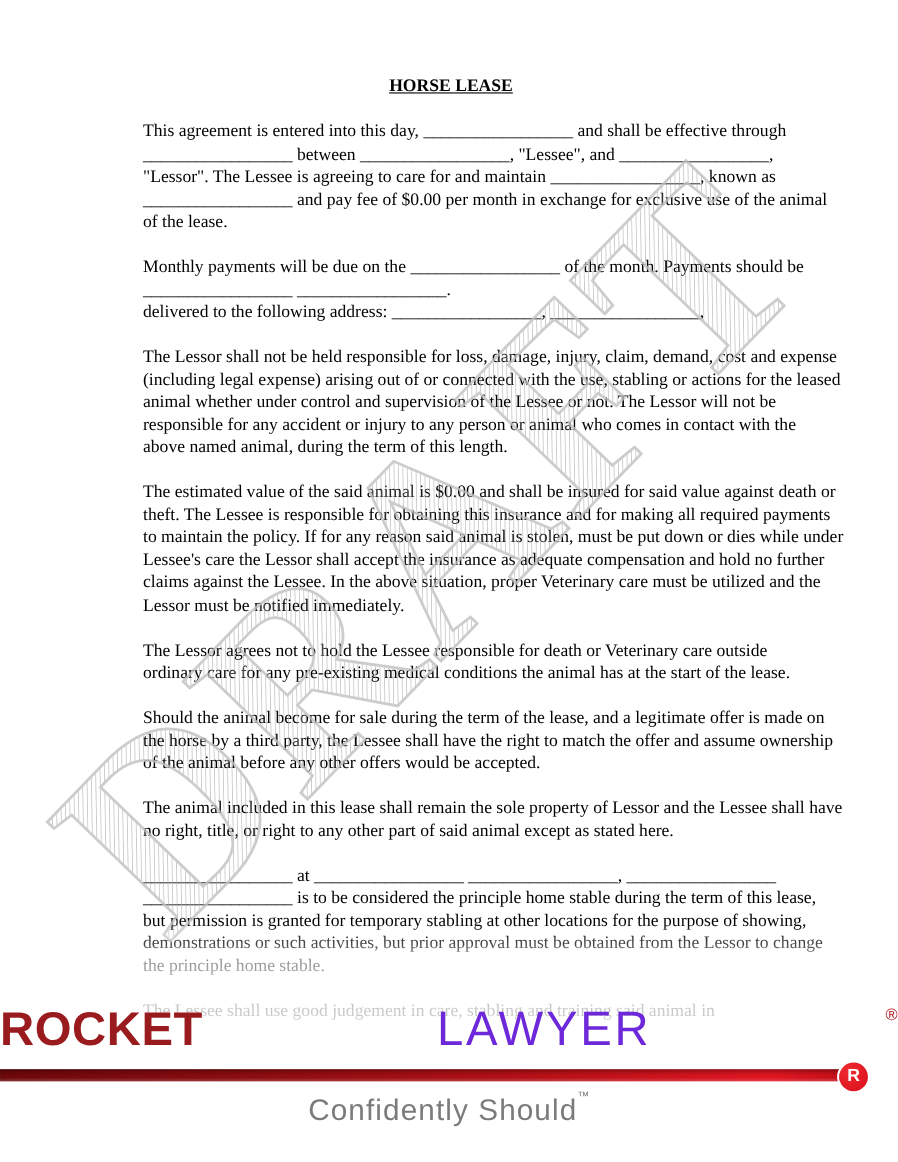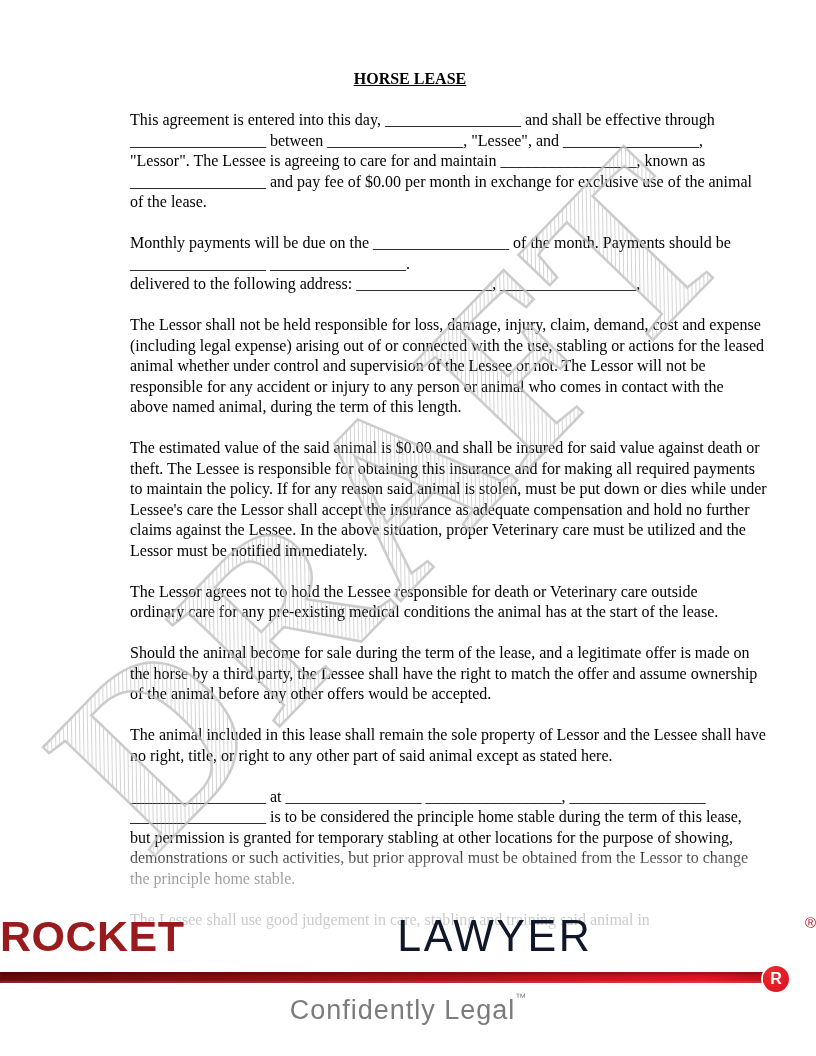--- a/index.html
+++ b/index.html
@@ -46,21 +46,21 @@
     position:absolute;left:0;top:915px;width:816px;
     display:flex;justify-content:space-between;align-items:flex-start;
     z-index:5;
     font-family:"Liberation Sans", sans-serif;
     line-height:1;
   }
   .logo-rocket{
     font-size:43px;font-weight:700;color:#9a1b1e;letter-spacing:0.5px;
   }
   .logo-lawyer{
-    font-size:43px;font-weight:400;color:#0f172a;letter-spacing:2.5px;
+    font-size:43px;font-weight:400;color:#6d28d9;letter-spacing:2.5px;
     transform:scaleY(1.02);
   }
   .logo-reg{
     font-size:15px;color:#b5181f;margin-top:0px;font-weight:400;
   }
   .red-bar{
     position:absolute;left:0;top:972px;width:764px;height:11px;z-index:5;
     background:linear-gradient(to right,#6d080b 0%,#8c0d11 30%,#b01016 60%,#e01622 92%,#c41019 100%);
     box-shadow:inset 0 3px 3px rgba(0,0,0,0.25), inset 0 -2px 2px rgba(255,255,255,0.15);
   }
@@ -162,14 +162,14 @@
     <span class="logo-lawyer">LAWYER</span>
     <span class="logo-reg">®</span>
 </div>
 
 <div class="red-bar"></div>
 <div class="r-badge">
     <span>R</span>
   </div>
 
 <div class="tagline">
-  <span>Confidently Legal</span><span class="tm">™</span>
+  <span>Confidently Should</span><span class="tm">™</span>
 </div>
 
 </body></html>

